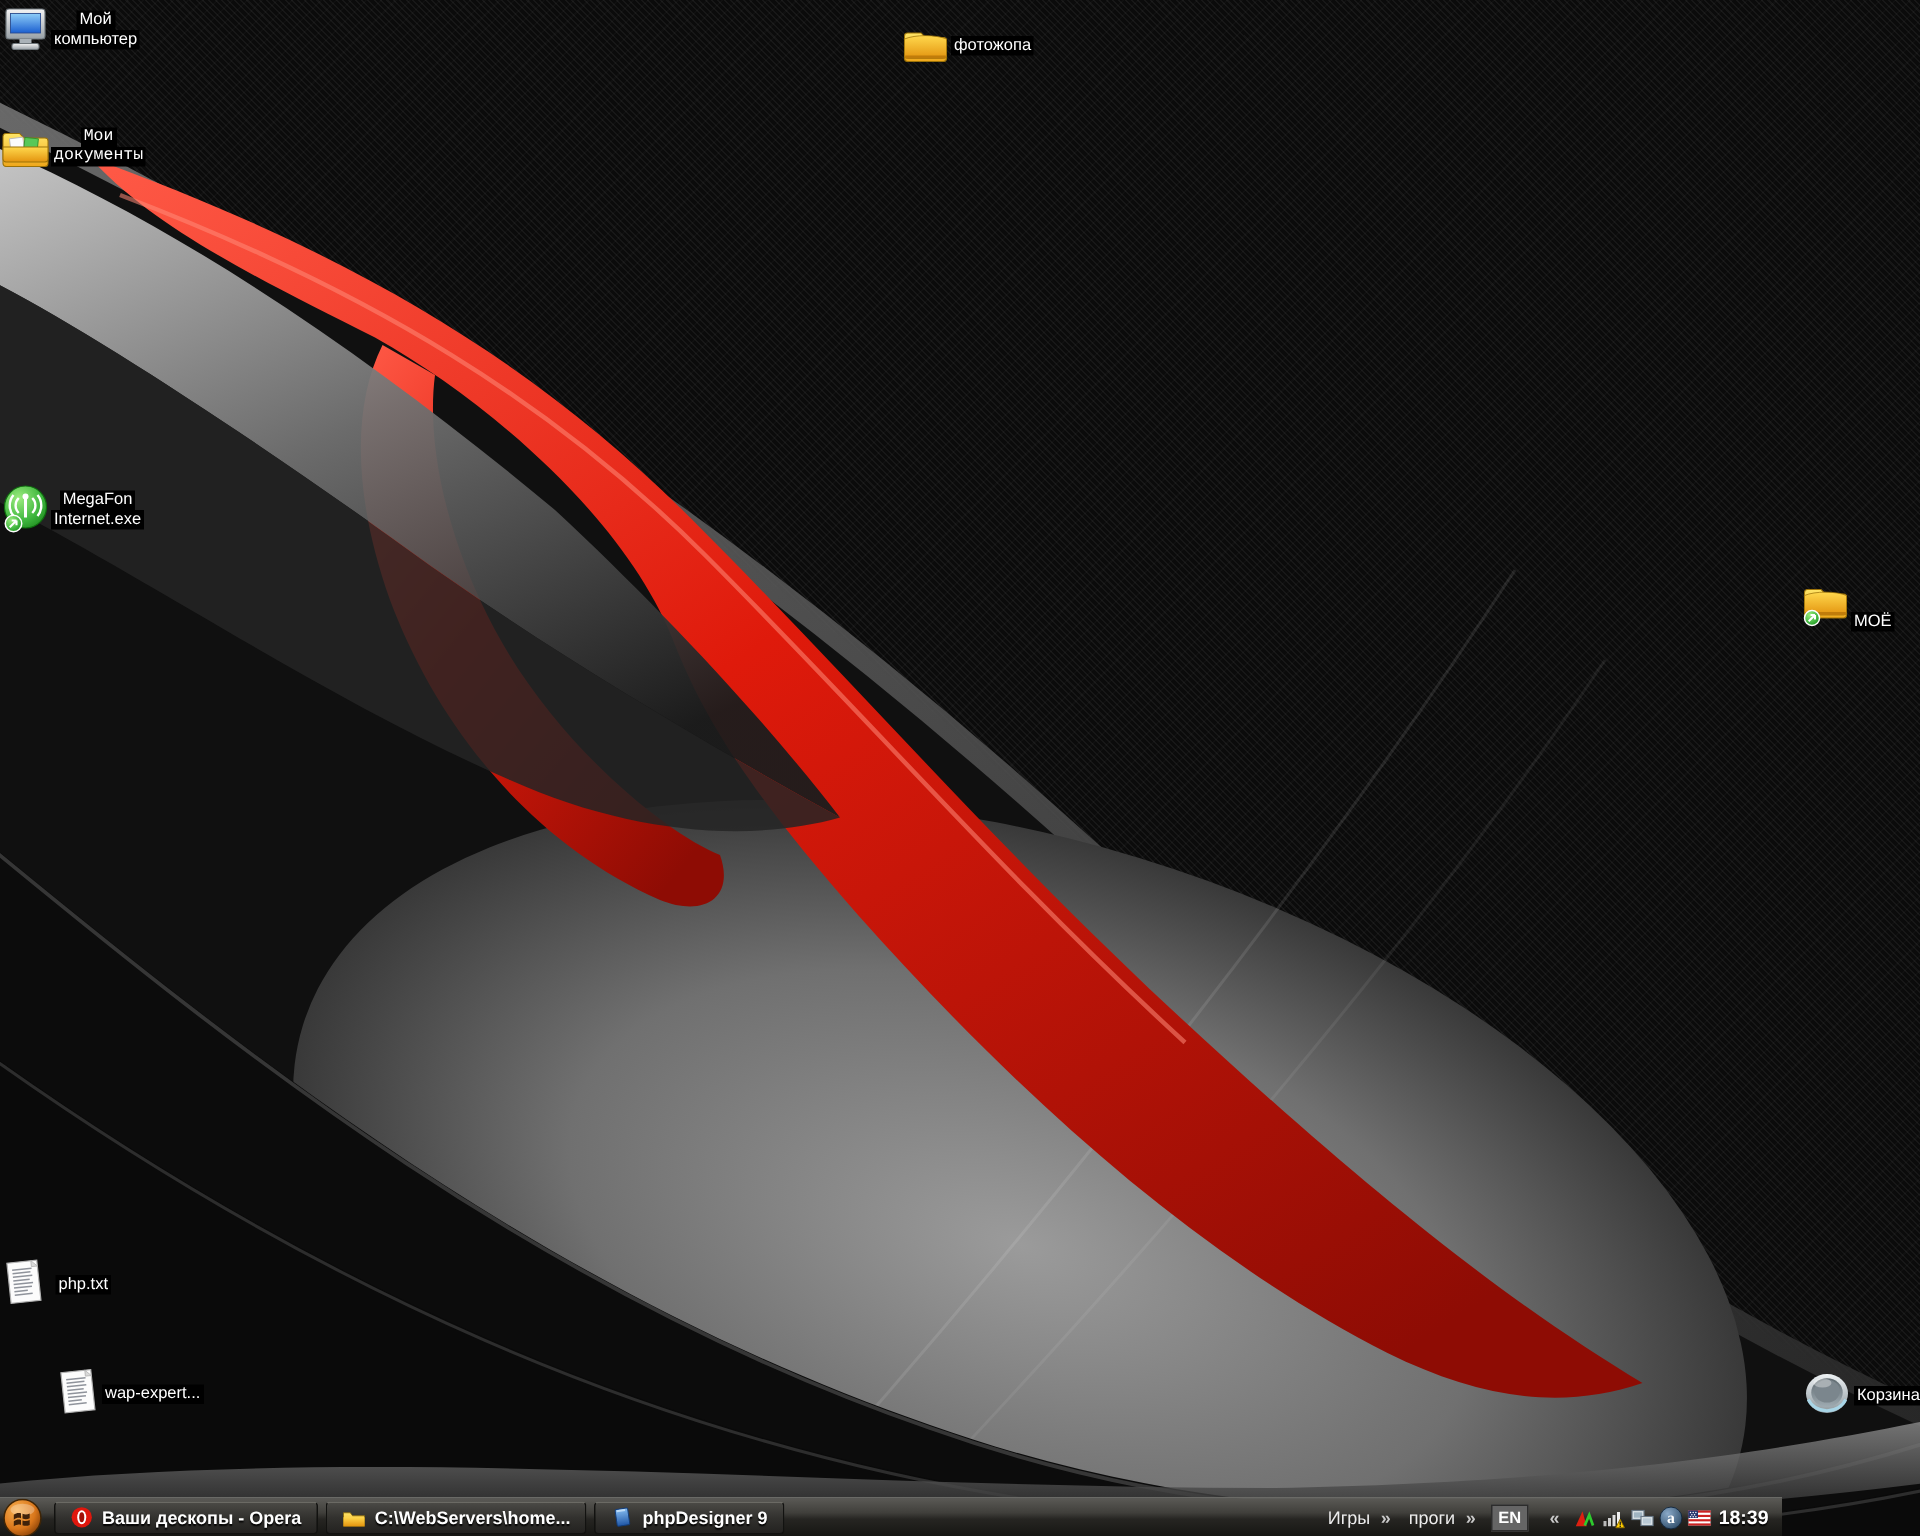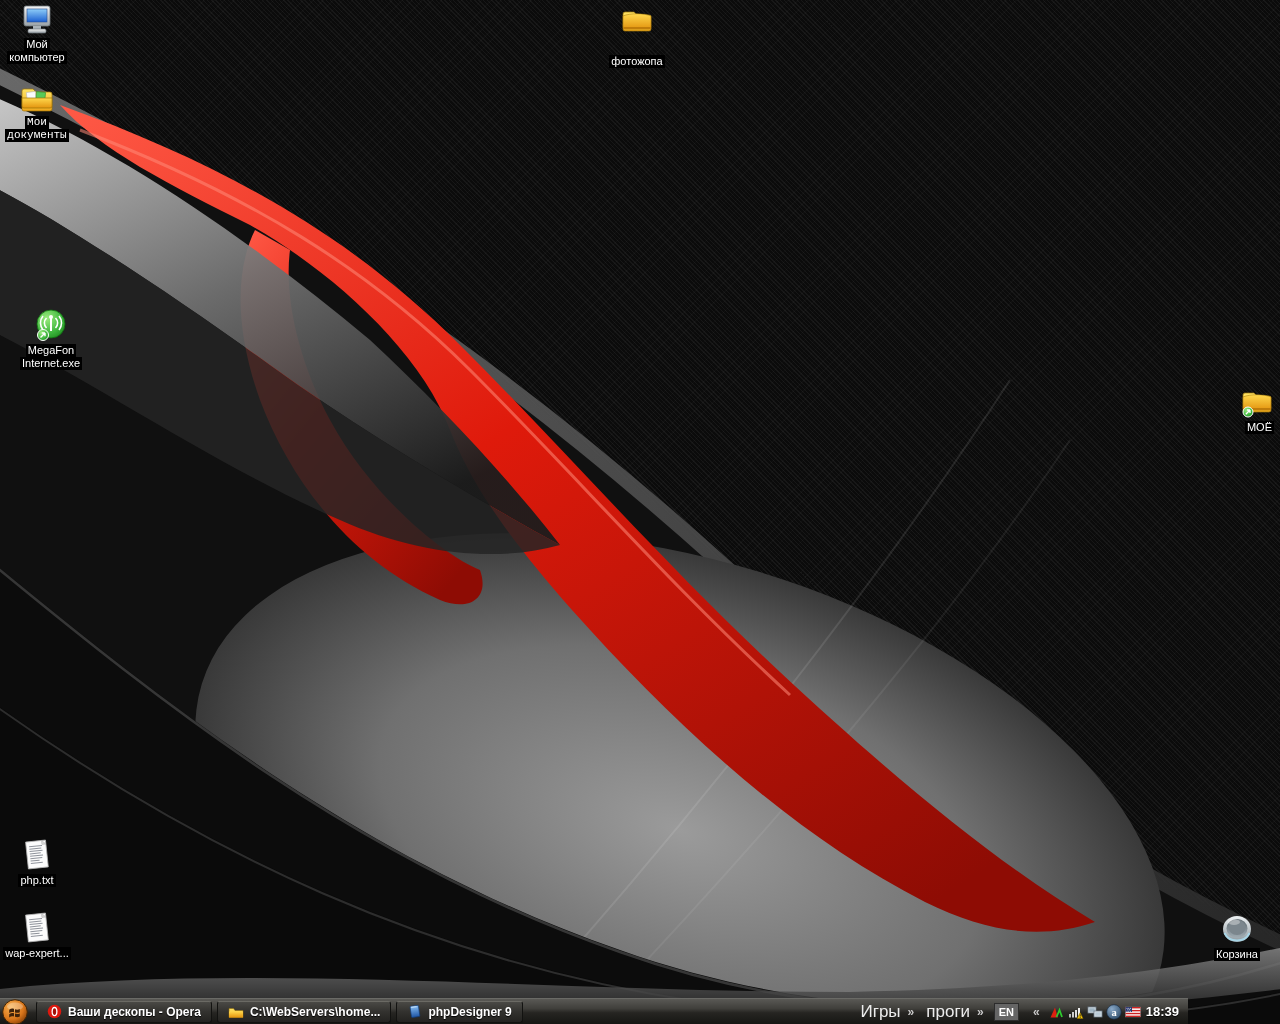--- a/index.html
+++ b/index.html
@@ -8,38 +8,38 @@
 
   
   .wallpaper{position:absolute;inset:0;background-color:#0b0b0b;
     background-image:
       repeating-linear-gradient(45deg, rgba(255,255,255,0.05) 0px, rgba(255,255,255,0.05) 1px, rgba(0,0,0,0) 1px, rgba(0,0,0,0) 3px),
       repeating-linear-gradient(-45deg, rgba(255,255,255,0.02) 0px, rgba(255,255,255,0.02) 1px, rgba(0,0,0,0) 1px, rgba(0,0,0,0) 7px);
   }
   .wall-art{position:absolute;inset:0;display:block;}
 
   
-  .desk-icon{position:absolute;width:74px;display:flex;flex-direction:column;align-items:center;cursor:default;z-index:5;}
+  .desk-icon{position:absolute;width:74px;display:flex;flex-direction:row;align-items:center;cursor:default;z-index:5;}
   .di-art{height:34px;display:flex;align-items:flex-end;justify-content:center;margin-bottom:2px;}
   .di-art svg{display:block;}
   .di-label{display:flex;flex-direction:column;align-items:center;}
   .di-label span{background:#000;color:#fff;font-size:11px;line-height:13px;padding:0 2px;white-space:nowrap;}
 
   
   .taskbar{position:absolute;left:0;bottom:0;width:1188px;height:26px;box-sizing:border-box;
     background:linear-gradient(#5a5955,#403f3b 38%,#262522 55%,#161613 100%);
     border-top:1px solid #6a6a66;display:flex;align-items:center;z-index:10;}
   .start-orb{width:26px;height:26px;margin:0 3px 0 2px;flex:0 0 auto;cursor:pointer;}
   .task-btn{height:20px;margin-left:5px;padding:0 10px;display:flex;align-items:center;gap:6px;
     background:linear-gradient(#4a4945,#32312e 50%,#232220);
     border:1px solid #121210;border-top-color:#6b6a64;border-radius:3px;
     color:#fff;font-size:12px;font-weight:bold;text-shadow:0 1px 1px #000;cursor:pointer;white-space:nowrap;}
   .task-btn svg{flex:0 0 auto;}
   .tb-right{margin-left:auto;display:flex;align-items:center;padding-right:5px;}
-  .tb-label{color:#ececec;font-size:17px;margin:0 4px 0 10px;cursor:pointer;}
+  .tb-label{color:#ececec;font-size:12px;margin:0 4px 0 10px;cursor:pointer;}
   .chev{color:#c9c9c9;font-size:12px;font-weight:bold;letter-spacing:-1px;cursor:pointer;margin:0 3px;}
   .lang-box{background:#656565;color:#fff;font-size:11px;font-weight:bold;padding:2px 4px;margin:0 6px 0 8px;border:1px solid #2c2c2c;cursor:pointer;}
   .chev-collapse{margin:0 6px 0 8px;}
   .tray{display:flex;align-items:center;gap:3px;margin-left:4px;}
   .tray-ic{width:16px;height:16px;cursor:pointer;}
   .tray-ic svg{display:block;}
   .clock{color:#fff;font-size:13px;font-weight:bold;margin:0 4px 0 5px;text-shadow:0 1px 1px #000;cursor:default;}
 </style>
 </head>
 <body>
@@ -161,41 +161,41 @@
         <rect x="16" y="8" width="9" height="12" fill="#58c858" stroke="#2f8f2f" stroke-width="0.6" transform="rotate(6 20 14)"></rect>
         <path d="M2,14 h30 v8 a2,2 0 0 1 -2,2 H4 a2,2 0 0 1 -2,-2 Z" fill="url(#gFolderFront)" stroke="#9c7208" stroke-width="0.7"></path>
       </svg>
     </div>
     <div class="di-label">
       <span>Мои</span>
       <span>документы</span>
     </div>
   </div>
 
-  <div class="desk-icon" style="left:0px;top:308px;padding-left:14px;">
+  <div class="desk-icon" style="left:0px;top:322px;">
     <div class="di-art">
       <svg width="34" height="34" viewBox="0 0 34 34">
         <circle cx="17" cy="16" r="14" fill="url(#gGreen)" stroke="#0e6e0e" stroke-width="0.8"></circle>
         <line x1="17" y1="10" x2="17" y2="23" stroke="#fff" stroke-width="2"></line>
         <circle cx="17" cy="9" r="2" fill="#fff"></circle>
         <path d="M12.5,10 a7,7 0 0 0 0,10" stroke="#fff" stroke-width="1.6" fill="none"></path>
         <path d="M9,8 a11,11 0 0 0 0,14" stroke="#fff" stroke-width="1.6" fill="none"></path>
         <path d="M21.5,10 a7,7 0 0 1 0,10" stroke="#fff" stroke-width="1.6" fill="none"></path>
         <path d="M25,8 a11,11 0 0 1 0,14" stroke="#fff" stroke-width="1.6" fill="none"></path>
         <circle cx="9" cy="27" r="5.5" fill="url(#gGreen)" stroke="#fff" stroke-width="1"></circle>
         <path d="M6.5,29.5 L11,25 M11,25 h-3.2 M11,25 v3.2" stroke="#fff" stroke-width="1.4" fill="none"></path>
       </svg>
     </div>
     <div class="di-label">
       <span>MegaFon</span>
       <span>Internet.exe</span>
     </div>
   </div>
 
-  <div class="desk-icon" style="left:600px;top:2px;gap:17px;">
+  <div class="desk-icon" style="left:600px;top:12px;">
     <div class="di-art">
       <svg width="34" height="30" viewBox="0 0 34 30">
         <path d="M3,8 a2,2 0 0 1 2,-2 h9 l3,3 h12 a2,2 0 0 1 2,2 v12 a2,2 0 0 1 -2,2 H5 a2,2 0 0 1 -2,-2 Z" fill="url(#gFolder)" stroke="#9c7208" stroke-width="0.7"></path>
         <path d="M3,10 C10,7 24,7 31,10 L31,21 a2,2 0 0 1 -2,2 H5 a2,2 0 0 1 -2,-2 Z" fill="url(#gFolderFront)" stroke="#9c7208" stroke-width="0.5"></path>
         <rect x="3.5" y="21" width="27" height="2" fill="#c07c0a"></rect>
       </svg>
     </div>
     <div class="di-label">
       <span>фотожопа</span>
     </div>
@@ -224,21 +224,21 @@
           <path d="M22,3 l4,4 h-4 Z" fill="#d9d9d9" stroke="#b0b0b0" stroke-width="0.5"></path>
           <path d="M9,8 h13 M9,10.4 h12 M9,12.8 h13 M9,15.2 h11 M9,17.6 h13 M9,20 h12 M9,22.4 h9 M9,24.8 h12" stroke="#8f939b" stroke-width="1"></path>
         </g>
       </svg>
     </div>
     <div class="di-label">
       <span>php.txt</span>
     </div>
   </div>
 
-  <div class="desk-icon" style="left:0px;top:911px;">
+  <div class="desk-icon" style="left:0px;top:911px;padding-left:36px;">
     <div class="di-art">
       <svg width="32" height="34" viewBox="0 0 32 34">
         <g transform="rotate(-6 16 17)">
           <rect x="6" y="3" width="20" height="27" fill="#fcfcfc" stroke="#b0b0b0" stroke-width="0.8"></rect>
           <path d="M22,3 l4,4 h-4 Z" fill="#d9d9d9" stroke="#b0b0b0" stroke-width="0.5"></path>
           <path d="M9,8 h13 M9,10.4 h12 M9,12.8 h13 M9,15.2 h11 M9,17.6 h13 M9,20 h12 M9,22.4 h9 M9,24.8 h12" stroke="#8f939b" stroke-width="1"></path>
         </g>
       </svg>
     </div>
     <div class="di-label">

